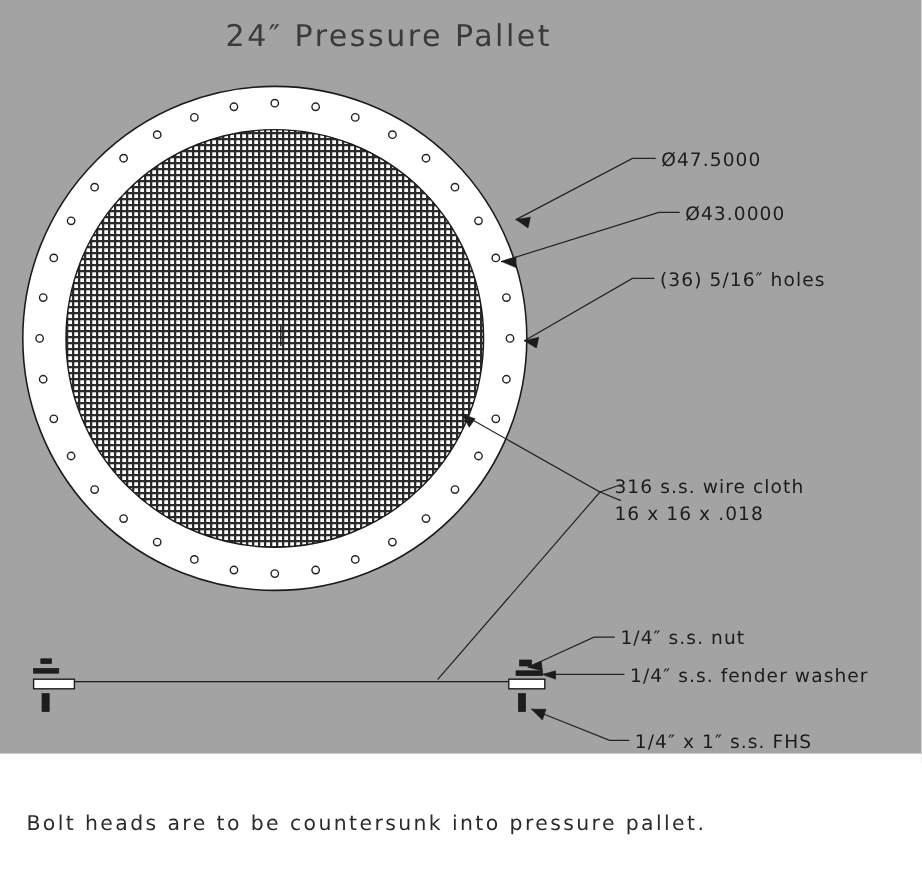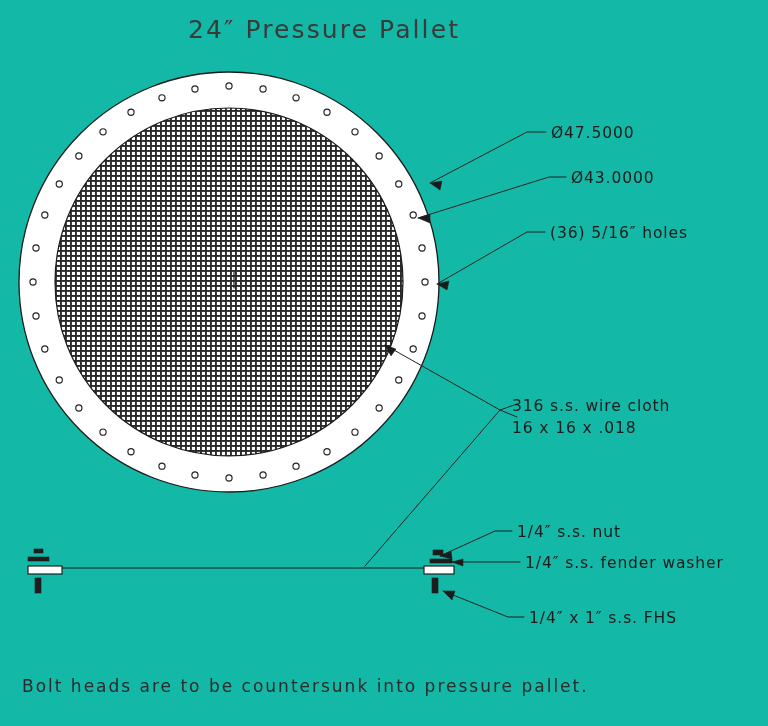--- a/index.html
+++ b/index.html
@@ -11,22 +11,22 @@
   body {
     width: 768px;
     height: 726px;
     overflow: hidden;
     font-family: "DejaVu Sans", sans-serif;
     color: #1b1b1b;
   }
   #drawing-root {
     position: relative;
     width: 768px;
-    height: 726px;
-    background: #14b8a6;
+    height: 628px;
+    background: #a3a3a3;
   }
   svg.sheet {
     position: absolute;
     left: 0;
     top: 0;
     width: 768px;
     height: 726px;
     display: block;
   }
   text {

